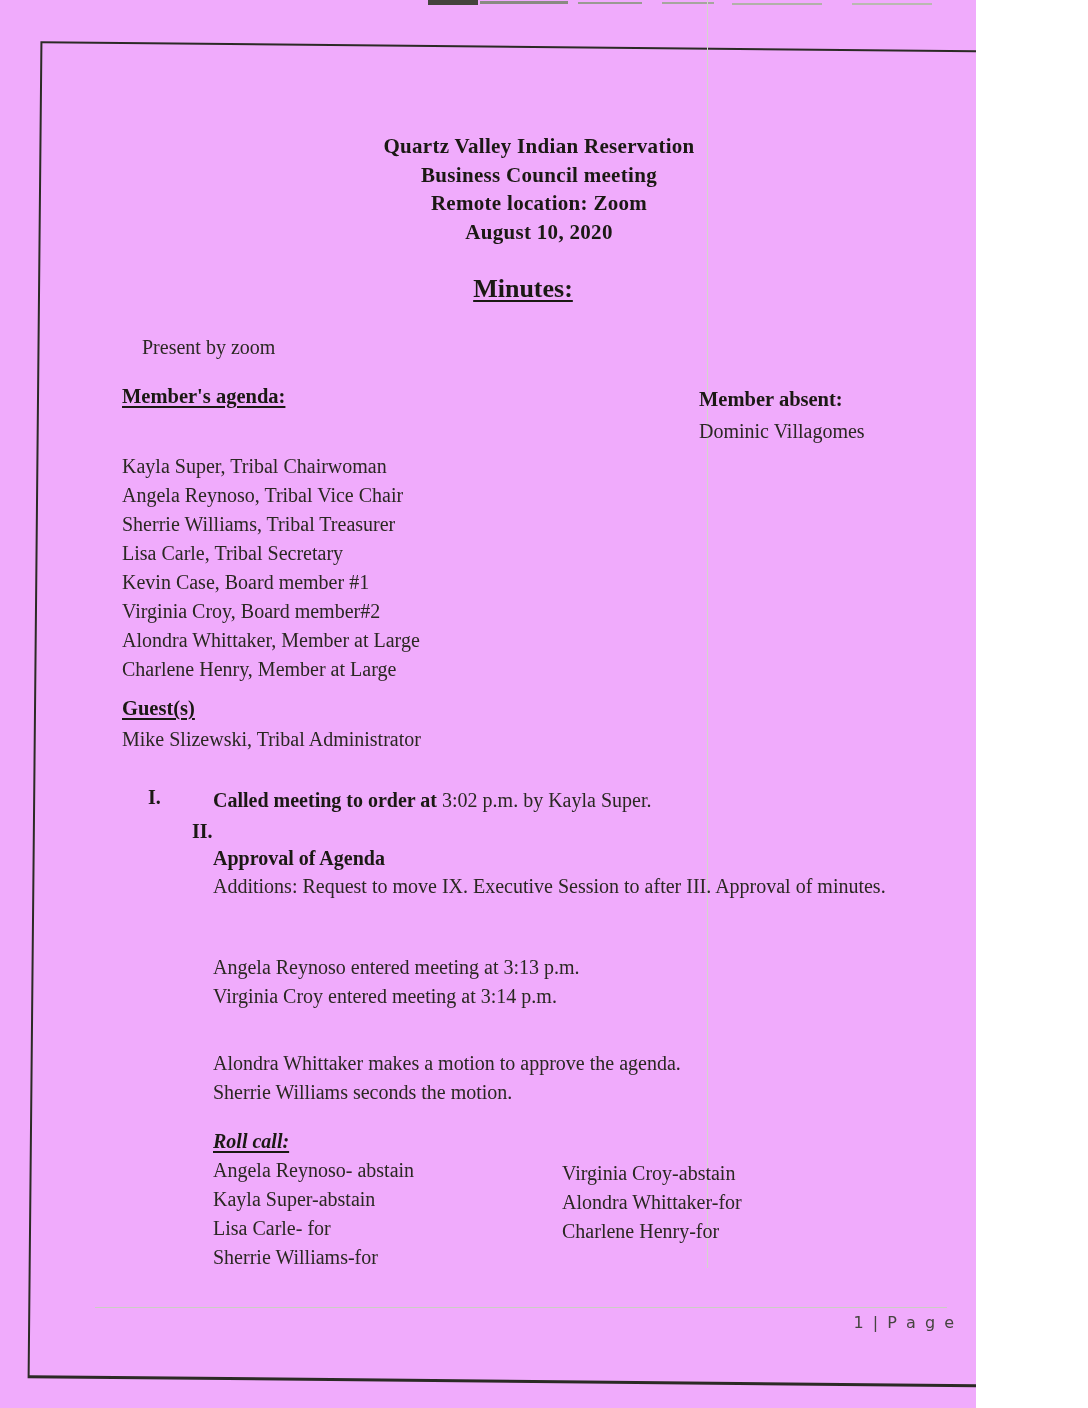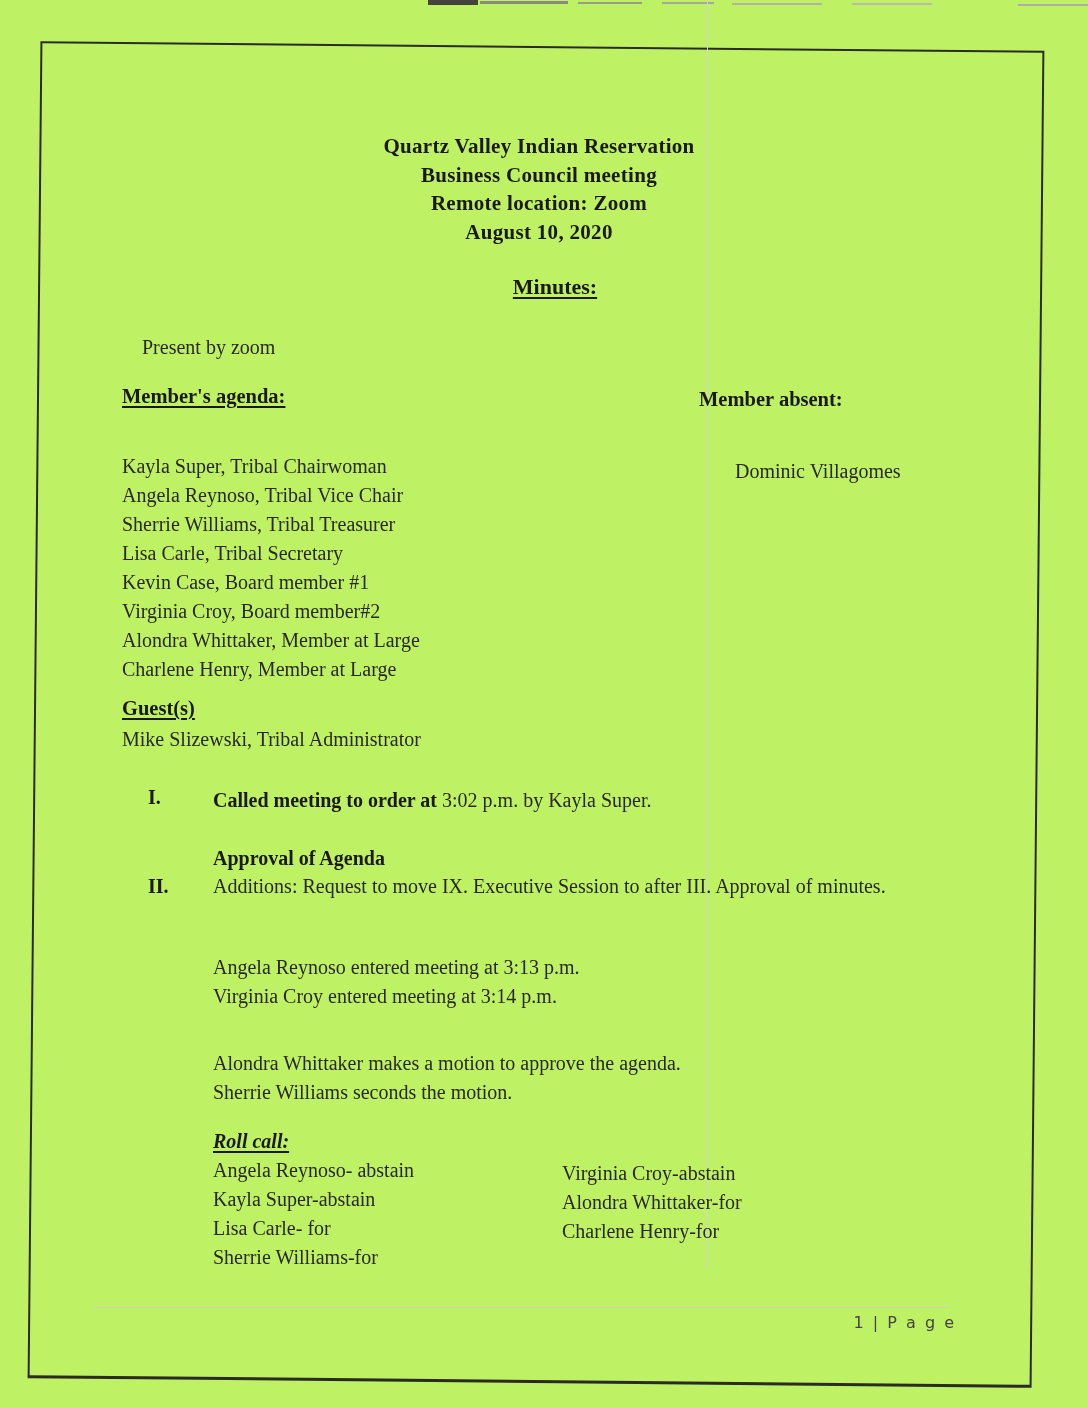--- a/index.html
+++ b/index.html
@@ -1,20 +1,20 @@
 <!DOCTYPE html>
 <html><head>
 <meta charset="utf-8">
 <style>
   html, body { margin: 0; padding: 0; background: #ffffff; }
   .scan {
     position: relative;
-    width: 1088px;
+    width: 976px;
     height: 1408px;
-    background: #bef264;
+    background: #f0abfc;
     overflow: hidden;
     font-family: "Liberation Serif", "DejaVu Serif", serif;
     color: #2a2822;
   }
   
   .artifact { position: absolute; background: #55534d; }
   .a1 { left: 428px; top: 0; width: 50px; height: 5px; background: #45433d; }
   .a2 { left: 480px; top: 1px; width: 88px; height: 3px; background: #8a8a82; }
   .a3 { left: 578px; top: 2px; width: 64px; height: 2px; background: #9a9a92; }
   .a4 { left: 662px; top: 2px; width: 52px; height: 2px; background: #a6a69e; }
@@ -43,34 +43,34 @@
   .title-block {
     left: 40px; top: 132px; width: 998px;
     text-align: center;
     font-weight: bold;
     font-size: 21px;
     line-height: 28.5px;
     color: #1b1914;
     letter-spacing: 0.3px;
   }
   .minutes {
-    left: 56px; top: 274px; width: 998px;
+    left: 24px; top: 274px; width: 998px;
     text-align: center;
     font-weight: bold;
-    font-size: 22px;
+    font-size: 26px;
     color: #1b1914;
   }
   .underlined { text-decoration: underline; text-decoration-thickness: 2px; text-underline-offset: 3px; }
   .body-text { font-size: 20px; color: #2a2822; }
   .bold-head { font-weight: bold; font-size: 20.5px; color: #1b1914; }
   .present-by { left: 122px; top: 336px; margin-left: 20px; }
   .members-present-head { left: 122px; top: 385px; }
   .member-absent-head { left: 699px; top: 388px; }
   .members-list { left: 122px; top: 452px; line-height: 29px; }
-  .absent-name { left: 699px; top: 460px; margin-left: 36px; }
+  .absent-name { left: 699px; top: 420px; }
   .guests-head { left: 122px; top: 697px; }
   .guest-line { left: 122px; top: 728px; }
   .numeral { position: absolute; left: 148px; font-size: 20px; color: #1b1914; font-weight: bold; }
   .item-content { position: absolute; left: 213px; font-size: 20px; line-height: 29px; }
   .bold-inline { font-weight: bold; color: #1b1914; }
   .wrap-para { width: 706px; }
   .roll-left { left: 213px; top: 1156px; line-height: 29px; }
   .roll-right { left: 562px; top: 1159px; line-height: 29px; }
   .footer-rule {
     position: absolute;
@@ -135,21 +135,21 @@
   </div>
 
   <div class="abs body-text absent-name">Dominic Villagomes</div>
 
   <div class="abs bold-head underlined guests-head">Guest(s)</div>
   <div class="abs body-text guest-line">Mike Slizewski, Tribal Administrator</div>
 
   <div class="numeral" style="top:786px;">I.</div>
   <div class="item-content" style="top:786px;"><span class="bold-inline">Called meeting to order at</span><span> 3:02 p.m. by Kayla Super.</span></div>
 
-  <div class="numeral" style="top:875px;">II.</div>
+  <div class="numeral" style="top:820px;margin-left:44px;">II.</div>
   <div class="item-content bold-inline" style="top:844px;">Approval of Agenda</div>
   <div class="item-content wrap-para" style="top:872px;">Additions: Request to move IX. Executive Session to after III. Approval of minutes.</div>
 
   <div class="item-content" style="top:953px;">
     <span class="line">Angela Reynoso entered meeting at 3:13 p.m.</span>
     <span class="line">Virginia Croy entered meeting at 3:14 p.m.</span>
   </div>
 
   <div class="item-content" style="top:1049px;">
     <span class="line">Alondra Whittaker makes a motion to approve the agenda.</span>

